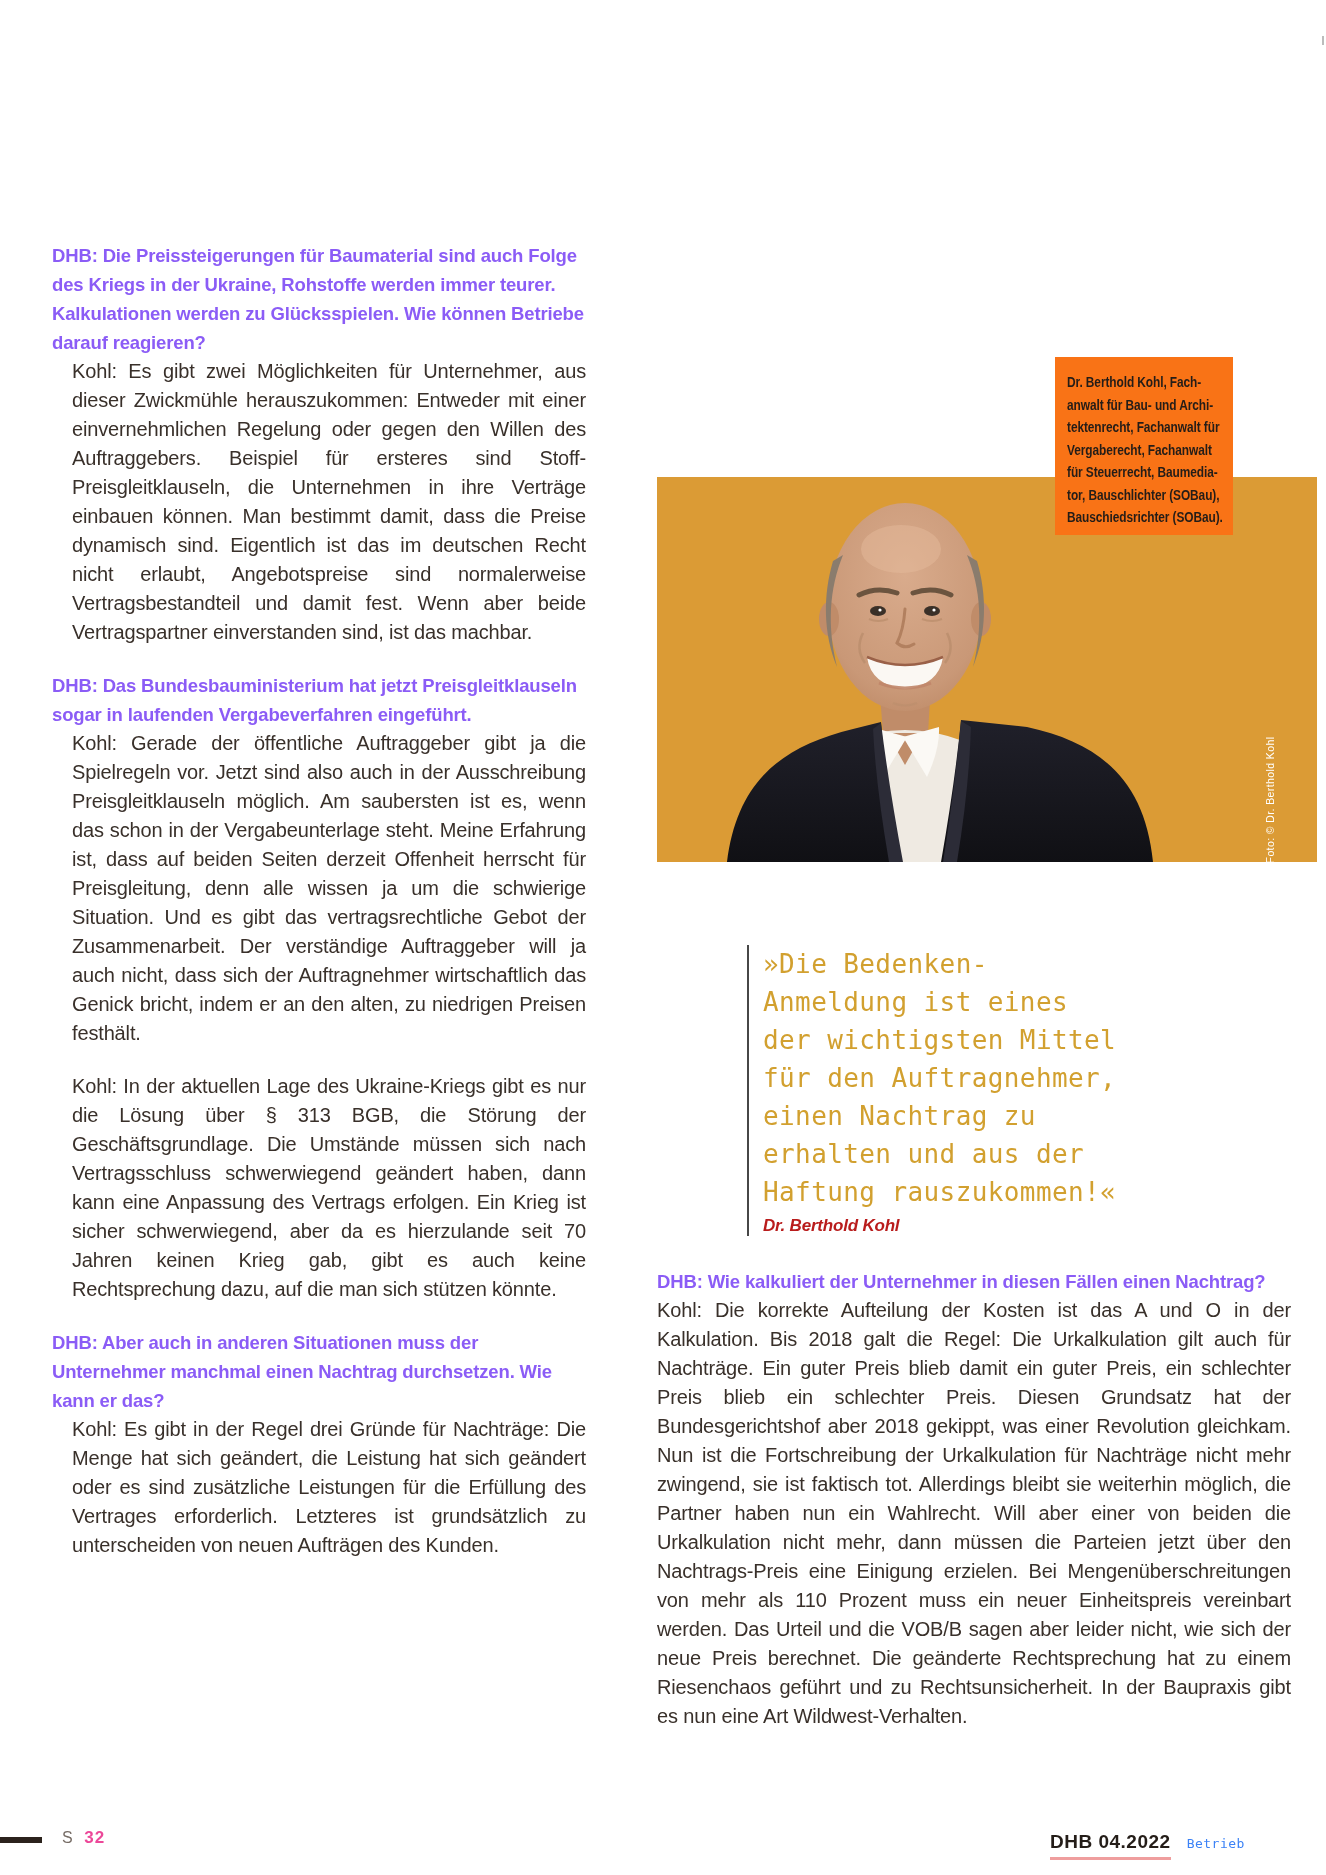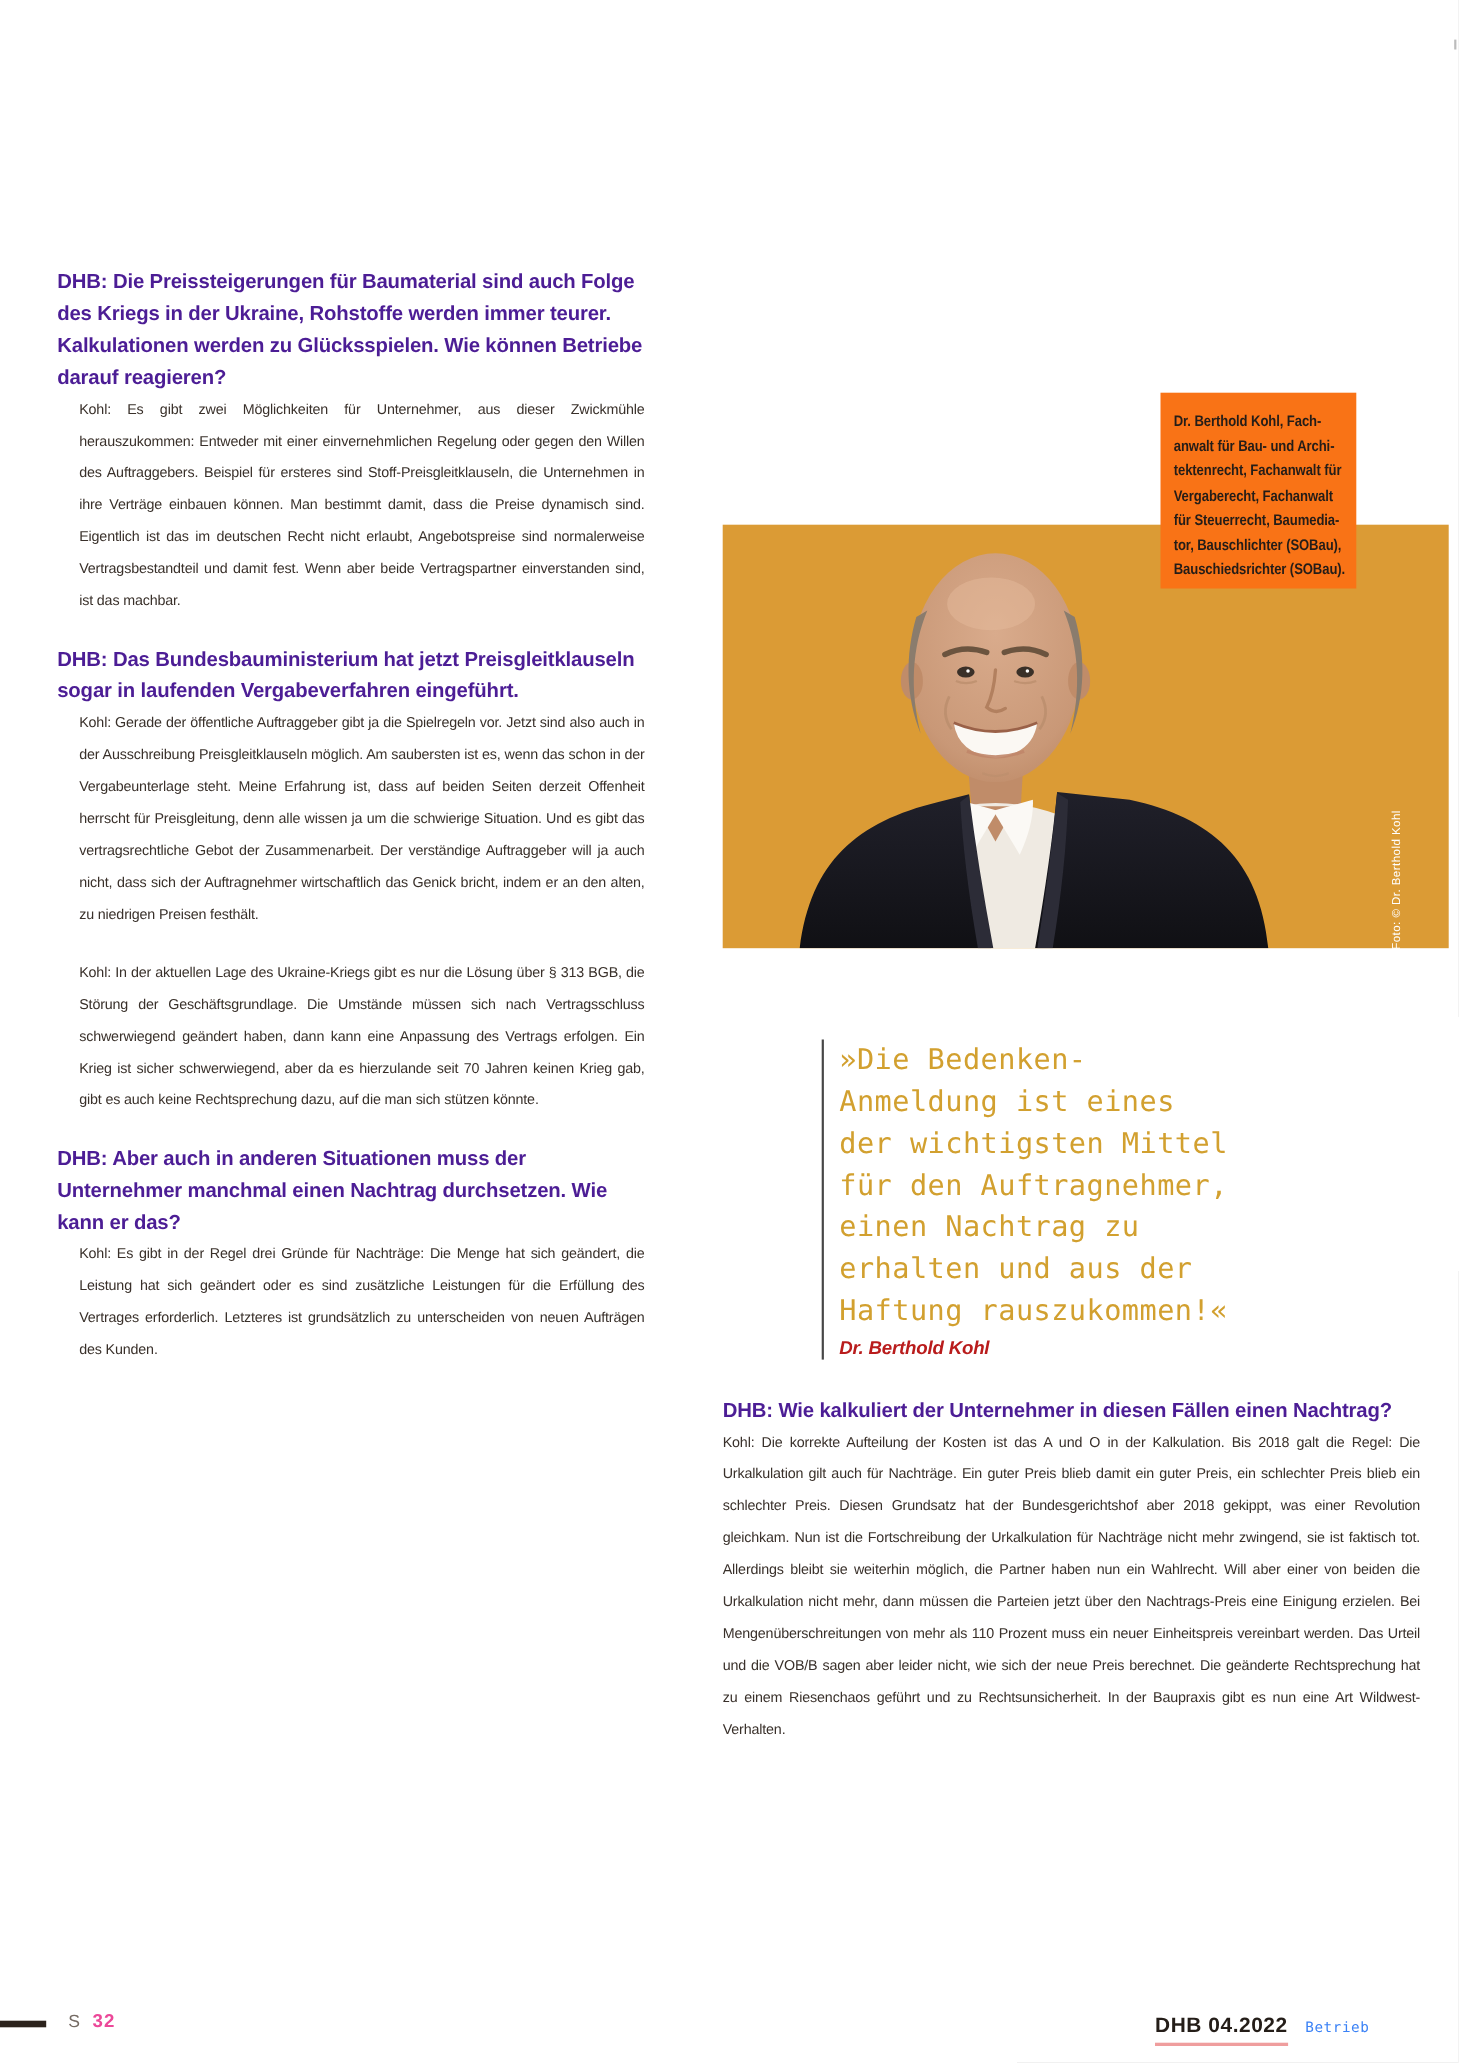--- a/index.html
+++ b/index.html
@@ -14,26 +14,26 @@
   }
   
   .col-left{
     position:absolute;left:52px;top:241px;width:534px;
   }
   .col-right-qa{
     position:absolute;left:657px;top:1267px;width:634px;
   }
   .qa-block{margin-bottom:24px;}
   .q{
-    font-weight:bold;color:#4c1d95;
+    font-weight:bold;color:#8b5cf6;
     font-size:18.5px;line-height:29px;letter-spacing:-0.15px;
     text-align:left;
   }
   .a{
-    font-size:13px;line-height:29px;letter-spacing:-0.15px;
+    font-size:20px;line-height:29px;letter-spacing:-0.15px;
     text-align:justify;text-align-last:left;
     hyphens:auto;-webkit-hyphens:auto;
     color:#39302a;
   }
   .col-left .a{padding-left:20px;}
   
   .photo-box{
     position:absolute;left:657px;top:477px;width:660px;height:385px;
     background:#DB9B35;
   }

